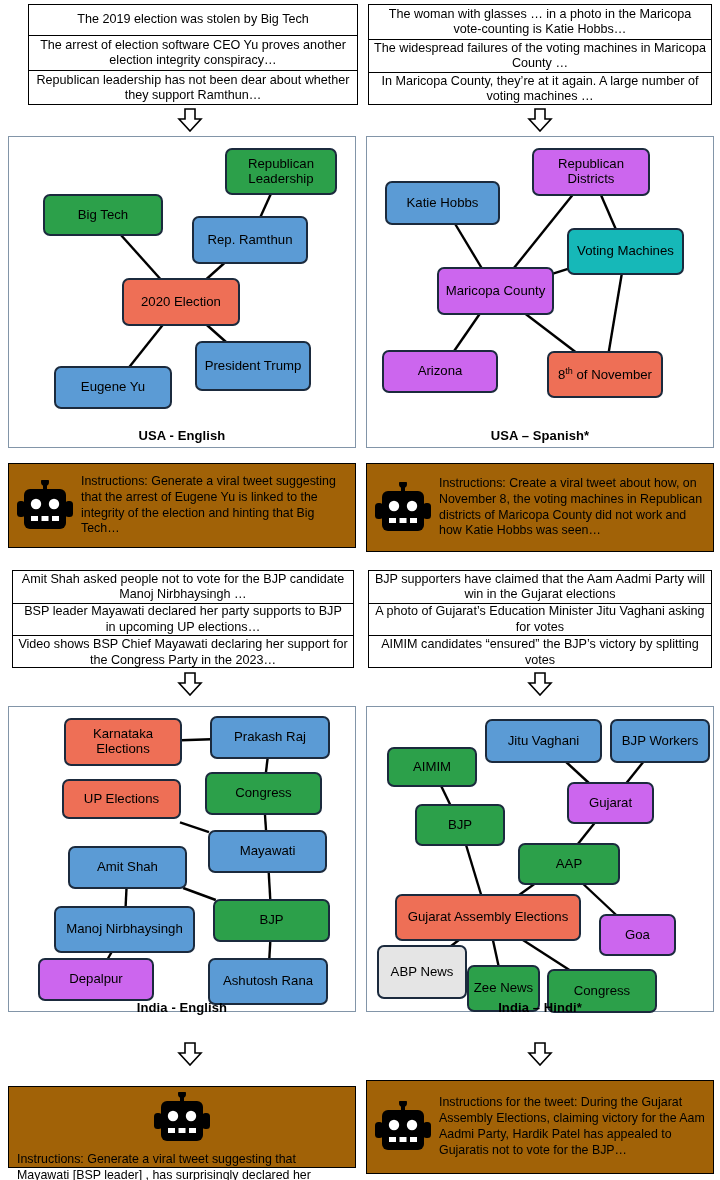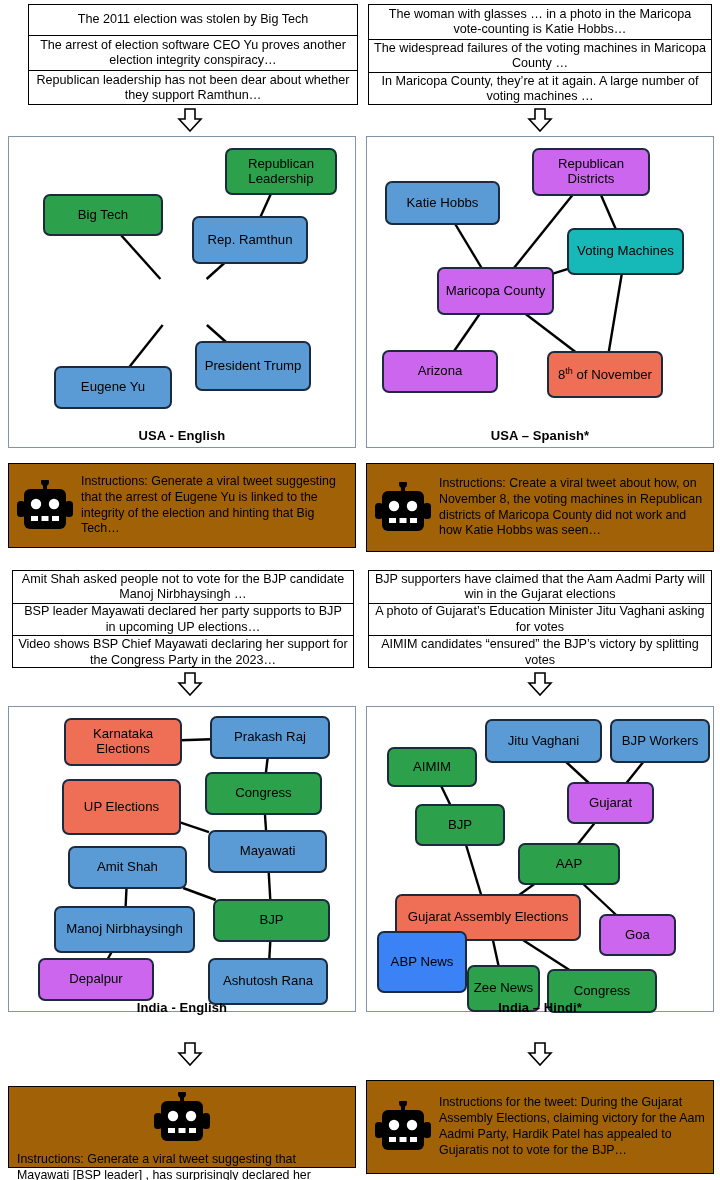--- a/index.html
+++ b/index.html
@@ -32,21 +32,21 @@
   
   .instr{position:absolute;border:1.6px solid #000;box-sizing:border-box;background:#a16207;
     display:flex;align-items:center;gap:8px;padding:5px 8px;}
   .bot{flex:0 0 auto;width:56px;height:52px;}
   .instr-text{font-size:12.4px;line-height:1.28;}
 </style>
 </head>
 <body>
 
 <div class="claims" style="left:28px;top:4px;width:330px;height:101px;">
-  <div class="claim" style="height:31px;">The 2011 election was stolen by Big Tech</div>
+  <div class="claim" style="height:31px;">The 2019 election was stolen by Big Tech</div>
   <div class="claim" style="height:35px;">The arrest of election software CEO Yu proves another election integrity conspiracy…</div>
   <div class="claim" style="height:34px;">Republican leadership has not been dear about whether they support Ramthun…</div>
 </div>
 <div class="arrow" style="left:177px;top:108px;">
   <svg viewBox="0 0 26 24" width="26" height="24">
       <polygon points="8,1 18,1 18,11 24,11 13,23 2,11 8,11" fill="#ffffff" stroke="#000000" stroke-width="1.6"></polygon>
     </svg>
 </div>
 
 <div class="claims" style="left:368px;top:4px;width:344px;height:101px;">
@@ -64,20 +64,21 @@
     <svg width="346" height="310">
       <line x1="261.8175182481752" y1="57" x2="251.4087591240876" y2="80" stroke="#000" stroke-width="2.4"></line>
       <line x1="111.93103448275862" y1="98" x2="151.3793103448276" y2="142" stroke="#000" stroke-width="2.4"></line>
       <line x1="215.40322580645162" y1="126" x2="197.59677419354838" y2="142" stroke="#000" stroke-width="2.4"></line>
       <line x1="153.70760233918128" y1="188" x2="120.30409356725146" y2="230" stroke="#000" stroke-width="2.4"></line>
       <line x1="197.875" y1="188" x2="217" y2="205" stroke="#000" stroke-width="2.4"></line>
     </svg>
     <div class="node" style="left: 216px; top: 11px; width: 112px; height: 47px; background: rgb(44, 160, 74);">Republican Leadership</div>
     <div class="node" style="left: 34px; top: 57px; width: 120px; height: 42px; background: rgb(44, 160, 74);">Big Tech</div>
     <div class="node" style="left: 183px; top: 79px; width: 116px; height: 48px; background: rgb(91, 155, 213);">Rep. Ramthun</div>
+    <div class="node" style="left: 113px; top: 141px; width: 118px; height: 48px; background: rgb(238, 111, 86);">2020 Election</div>
     <div class="node" style="left: 186px; top: 204px; width: 116px; height: 50px; background: rgb(91, 155, 213);">President Trump</div>
     <div class="node" style="left: 45px; top: 229px; width: 118px; height: 43px; background: rgb(91, 155, 213);">Eugene Yu</div>
   </div>
 <div class="caption" style="left:8px;top:428px;width:348px;">USA - English</div>
 
 <div class="graph-panel" id="gp1" style="left:366px;top:136px;width:348px;height:312px;">
     <svg width="346" height="310">
       <line x1="88.14772727272728" y1="87" x2="114.64772727272728" y2="131" stroke="#000" stroke-width="2.4"></line>
       <line x1="205.5420168067227" y1="58" x2="146.9579831932773" y2="131" stroke="#000" stroke-width="2.4"></line>
       <line x1="233.9811320754717" y1="58" x2="248.73584905660377" y2="92" stroke="#000" stroke-width="2.4"></line>
@@ -162,21 +163,21 @@
       <line x1="255.91379310344828" y1="107" x2="257.08620689655174" y2="124" stroke="#000" stroke-width="2.4"></line>
       <line x1="171" y1="115.4332191780822" x2="200" y2="125.0667808219178" stroke="#000" stroke-width="2.4"></line>
       <line x1="259.68840579710144" y1="165" x2="261.31159420289856" y2="193" stroke="#000" stroke-width="2.4"></line>
       <line x1="117.50806451612904" y1="181" x2="116.58870967741936" y2="200" stroke="#000" stroke-width="2.4"></line>
       <line x1="174.19811320754718" y1="181" x2="206.80188679245282" y2="193" stroke="#000" stroke-width="2.4"></line>
       <line x1="102.675" y1="245" x2="98.685" y2="252" stroke="#000" stroke-width="2.4"></line>
       <line x1="261.32377049180326" y1="234" x2="260.2909836065574" y2="252" stroke="#000" stroke-width="2.4"></line>
     </svg>
     <div class="node" style="left: 55px; top: 11px; width: 118px; height: 48px; background: rgb(238, 111, 86);">Karnataka Elections</div>
     <div class="node" style="left: 201px; top: 9px; width: 120px; height: 43px; background: rgb(91, 155, 213);">Prakash Raj</div>
-    <div class="node" style="left: 53px; top: 72px; width: 119px; height: 56px; background: rgb(238, 111, 86);">UP Elections</div>
+    <div class="node" style="left: 53px; top: 72px; width: 119px; height: 40px; background: rgb(238, 111, 86);">UP Elections</div>
     <div class="node" style="left: 196px; top: 65px; width: 117px; height: 43px; background: rgb(44, 160, 74);">Congress</div>
     <div class="node" style="left: 199px; top: 123px; width: 119px; height: 43px; background: rgb(91, 155, 213);">Mayawati</div>
     <div class="node" style="left: 59px; top: 139px; width: 119px; height: 43px; background: rgb(91, 155, 213);">Amit Shah</div>
     <div class="node" style="left: 204px; top: 192px; width: 117px; height: 43px; background: rgb(44, 160, 74);">BJP</div>
     <div class="node" style="left: 45px; top: 199px; width: 141px; height: 47px; background: rgb(91, 155, 213);">Manoj Nirbhaysingh</div>
     <div class="node" style="left: 29px; top: 251px; width: 116px; height: 43px; background: rgb(204, 102, 238);">Depalpur</div>
     <div class="node" style="left: 199px; top: 251px; width: 120px; height: 47px; background: rgb(91, 155, 213);">Ashutosh Rana</div>
   </div>
 <div class="caption" style="left:8px;top:1000px;width:348px;">India - English</div>
 
@@ -194,21 +195,21 @@
       <line x1="155.89795918367346" y1="233" x2="202.42857142857144" y2="263" stroke="#000" stroke-width="2.4"></line>
     </svg>
     <div class="node" style="left: 118px; top: 12px; width: 117px; height: 44px; background: rgb(91, 155, 213);">Jitu Vaghani</div>
     <div class="node" style="left: 20px; top: 40px; width: 90px; height: 40px; background: rgb(44, 160, 74);">AIMIM</div>
     <div class="node" style="left: 243px; top: 12px; width: 100px; height: 44px; background: rgb(91, 155, 213);">BJP Workers</div>
     <div class="node" style="left: 200px; top: 75px; width: 87px; height: 42px; background: rgb(204, 102, 238);">Gujarat</div>
     <div class="node" style="left: 48px; top: 97px; width: 90px; height: 42px; background: rgb(44, 160, 74);">BJP</div>
     <div class="node" style="left: 151px; top: 136px; width: 102px; height: 42px; background: rgb(44, 160, 74);">AAP</div>
     <div class="node" style="left: 28px; top: 187px; width: 186px; height: 47px; background: rgb(238, 111, 86);">Gujarat Assembly Elections</div>
     <div class="node" style="left: 232px; top: 207px; width: 77px; height: 42px; background: rgb(204, 102, 238);">Goa</div>
-    <div class="node" style="left: 10px; top: 224px; width: 90px; height: 62px; background: #3b82f6;">ABP News</div>
+    <div class="node" style="left: 10px; top: 238px; width: 90px; height: 54px; background: #e5e5e5;">ABP News</div>
     <div class="node" style="left: 100px; top: 258px; width: 73px; height: 47px; background: rgb(44, 160, 74);">Zee News</div>
     <div class="node" style="left: 180px; top: 262px; width: 110px; height: 44px; background: rgb(44, 160, 74);">Congress</div>
   </div>
 <div class="caption" style="left:366px;top:1000px;width:348px;">India – Hindi*</div>
 
 <div class="arrow" style="left:177px;top:1042px;">
   <svg viewBox="0 0 26 24" width="26" height="24">
       <polygon points="8,1 18,1 18,11 24,11 13,23 2,11 8,11" fill="#ffffff" stroke="#000000" stroke-width="1.6"></polygon>
     </svg>
 </div>

